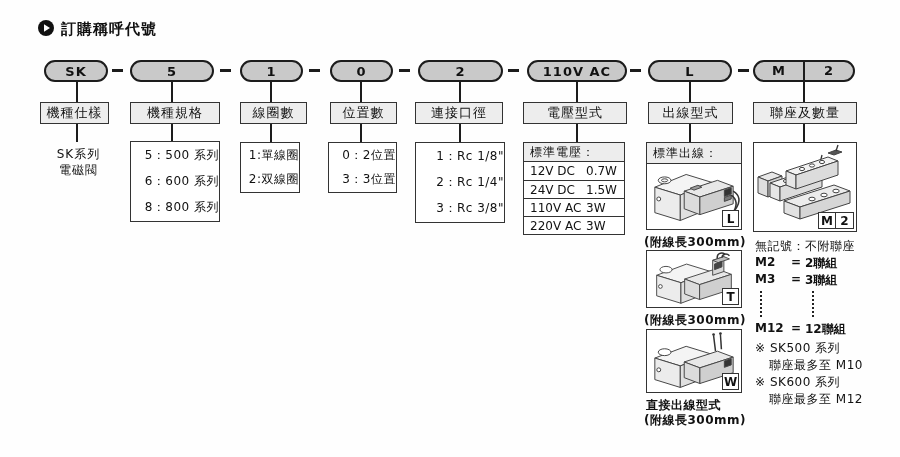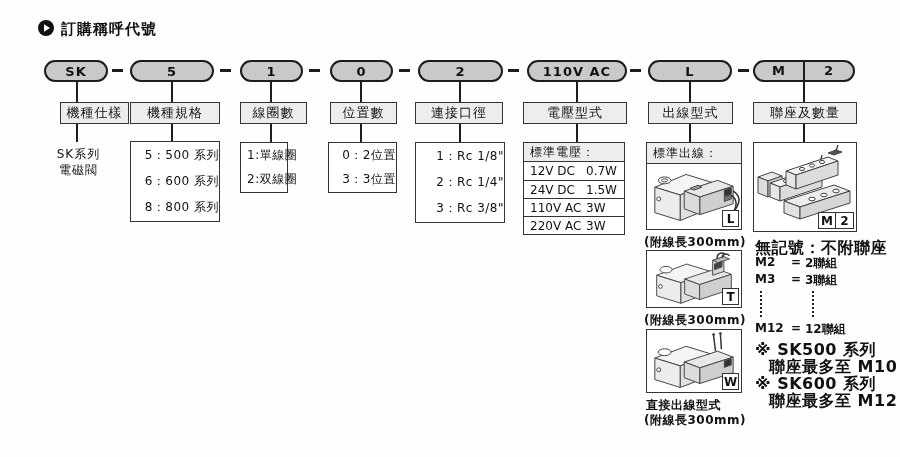--- a/index.html
+++ b/index.html
@@ -50,21 +50,21 @@
                 font-size:12px; font-weight:bold; }
   .caption { position:absolute; font-size:12px; font-weight:bold; letter-spacing:0.5px; white-space:nowrap; }
 
   
   .mbox { position:absolute; left:753px; top:142px; width:104px; height:90px; border:1px solid #333; background:#fff; }
   .mtag { position:absolute; right:2px; bottom:2px; display:flex; }
   .mtag .mcell { width:18px; height:17px; border:1px solid #333; background:#fff; display:flex;
                  align-items:center; justify-content:center; font-size:12px; font-weight:bold; }
   .mtag .mcell + .mcell { border-left:none; }
 
-  .rtext { position:absolute; font-size:16px; font-weight:bold; letter-spacing:0.5px; white-space:nowrap; }
+  .rtext { position:absolute; font-size:12px; font-weight:normal; letter-spacing:0.5px; white-space:nowrap; }
   .maprow { position:absolute; left:755px; display:flex; font-size:12px; font-weight:bold; }
   .maprow .k { width:36px; }
   .maprow .eq { width:14px; }
   .dotcol { position:absolute; top:291px; width:0; height:26px; border-left:2px dotted #222; }
   .remark-ind { margin-left:14px; }
 </style>
 </head>
 <body>
 
 <div class="canvas">
@@ -108,41 +108,41 @@
 
   <div class="vline" style="left:76px;top:124px;height:18px"></div>
   <div class="vline" style="left:171px;top:124px;height:18px"></div>
   <div class="vline" style="left:270px;top:124px;height:18px"></div>
   <div class="vline" style="left:360px;top:124px;height:18px"></div>
   <div class="vline" style="left:459px;top:124px;height:18px"></div>
   <div class="vline" style="left:576px;top:124px;height:18px"></div>
   <div class="vline" style="left:689px;top:124px;height:18px"></div>
   <div class="vline" style="left:803px;top:124px;height:18px"></div>
 
-  <div class="hdr" style="left:60px;width:69px">機種仕樣</div>
+  <div class="hdr" style="left:40px;width:69px">機種仕樣</div>
   <div class="hdr" style="left:130px;width:90px">機種規格</div>
   <div class="hdr" style="left:240px;width:67px">線圈數</div>
   <div class="hdr" style="left:330px;width:67px">位置數</div>
   <div class="hdr" style="left:415px;width:88px">連接口徑</div>
   <div class="hdr" style="left:523px;width:104px">電壓型式</div>
   <div class="hdr" style="left:648px;width:85px">出線型式</div>
   <div class="hdr" style="left:753px;width:104px">聯座及數量</div>
 
   <div class="spec-text" style="left:44px;width:69px;top:146px">
     <div>SK系列</div>
     <div>電磁閥</div>
   </div>
 
   <div class="dbox" style="left:130px;width:90px;top:141px;height:81px">
     <div class="line">5：500 系列</div>
     <div class="line">6：600 系列</div>
     <div class="line">8：800 系列</div>
   </div>
 
-  <div class="dbox" style="left:240px;width:48px;top:142px;height:51px">
+  <div class="dbox" style="left:240px;width:60px;top:142px;height:51px">
     <div class="line" style="padding-left:6px">1:單線圈</div>
     <div class="line" style="padding-left:6px">2:双線圈</div>
   </div>
 
   <div class="dbox" style="left:328px;width:69px;top:142px;height:51px">
     <div class="line" style="padding-left:6px">0：2位置</div>
     <div class="line" style="padding-left:6px">3：3位置</div>
   </div>
 
   <div class="dbox" style="left:415px;width:90px;top:142px;height:81px">

